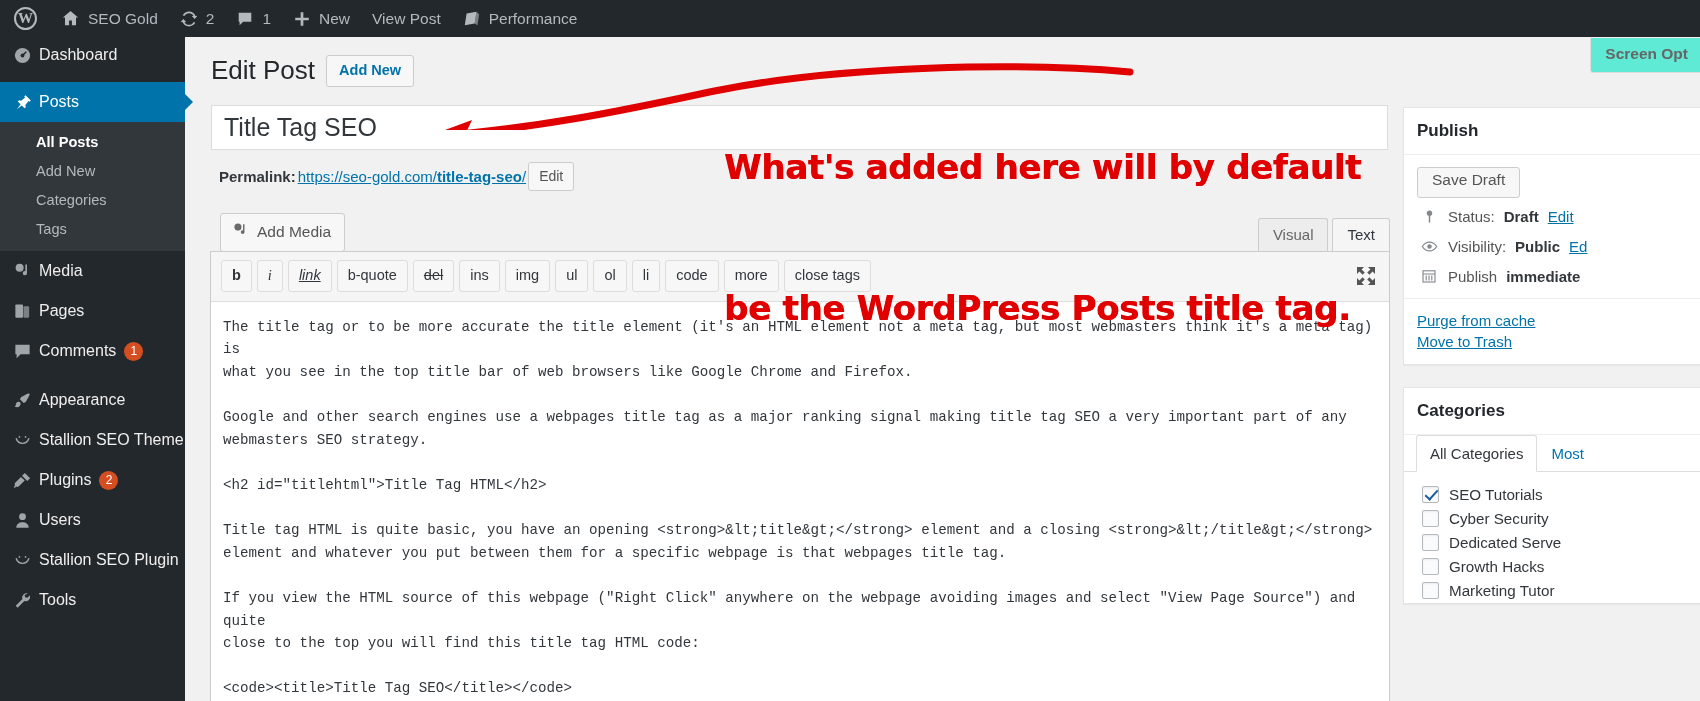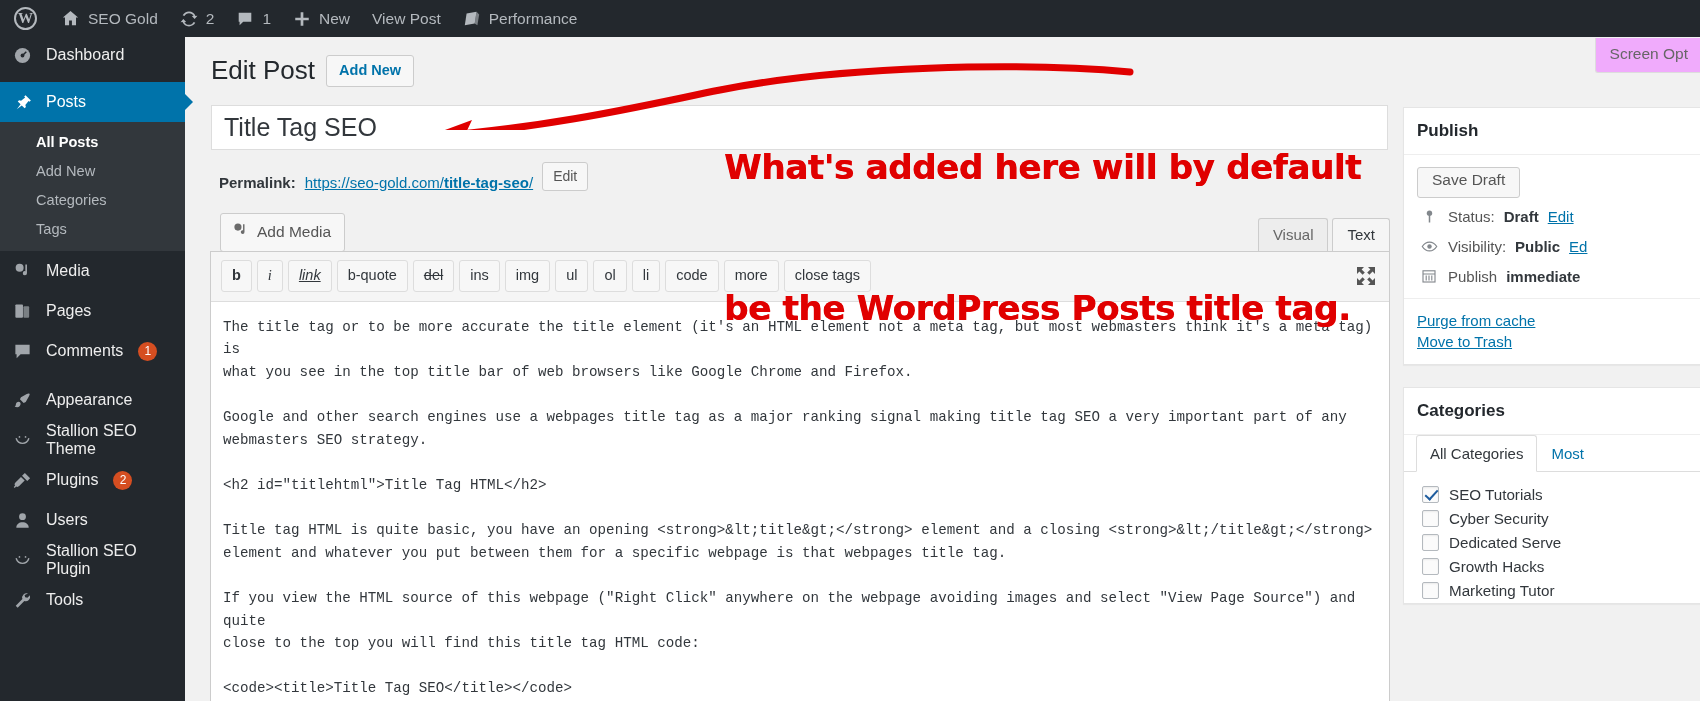--- a/index.html
+++ b/index.html
@@ -43,21 +43,20 @@
     position: absolute; top: 37px; left: 0;
     width: 185px; height: 664px;
     background: #23282d;
     z-index: 30;
   }
   .menu-item {
     display: flex; align-items: center;
     height: 38px; padding-left: 13px;
     color: #eee; font-size: 16px;
     position: relative;
-    gap: 7px;
   }
   .menu-item .mi-ico {
     width: 26px; display: inline-flex; align-items: center;
     justify-content: flex-start; color: #a0a5aa; flex: none;
   }
   .menu-item.current {
     background: #0073aa; color: #fff;
     font-weight: 400;
   }
   .menu-item.current .mi-ico { color: #fff; }
@@ -84,27 +83,28 @@
 
   
   .content {
     position: absolute; top: 37px; left: 185px;
     width: 1515px; height: 664px;
     background: #f1f1f1;
     overflow: hidden;
   }
   .screen-opts {
     position: absolute; top: 1px; right: 0px;
-    background: #f0abfc;
+    background: #5eead4;
     border: 1px solid #ddd; border-top: none; border-right: none;
     border-radius: 0 0 0 3px;
     padding: 7px 12px 9px 14px;
     font-size: 15.5px; color: #666;
     white-space: nowrap;
     z-index: 5;
+    font-weight: bold;
   }
   .page-head {
     display: flex; align-items: center; gap: 11px;
     padding: 18px 0 0 26px;
   }
   .page-title { font-size: 26px; font-weight: 400; color: #23282d; }
   .btn-addnew {
     background: #f7f7f7; border: 1px solid #ccc; border-radius: 3px;
     color: #0073aa; font-size: 14.5px; font-weight: bold;
     padding: 7px 12px 8px; line-height: 1;
@@ -114,21 +114,21 @@
     width: 1177px; height: 45px;
     background: #fff; border: 1px solid #ddd;
     font-size: 25px; color: #32373c;
     padding: 3px 10px 3px 12px;
     font-family: "Liberation Sans", sans-serif;
     outline: none;
   }
   .permalink {
     padding: 12px 0 0 34px;
     font-size: 15px; color: #32373c;
-    display: flex; align-items: flex-end; gap: 9px;
+    display: flex; align-items: center; gap: 2px;
   }
   .permalink b { font-weight: 700; }
   .plink {
     color: #0073aa; text-decoration: underline;
     font-weight: 400;
   }
   .plink .slug { font-weight: 700; }
   .btn-plain {
     background: #f7f7f7; border: 1px solid #ccc; border-radius: 3px;
     color: #555; font-size: 14px; padding: 4px 10px 5px; line-height: 1.3;

